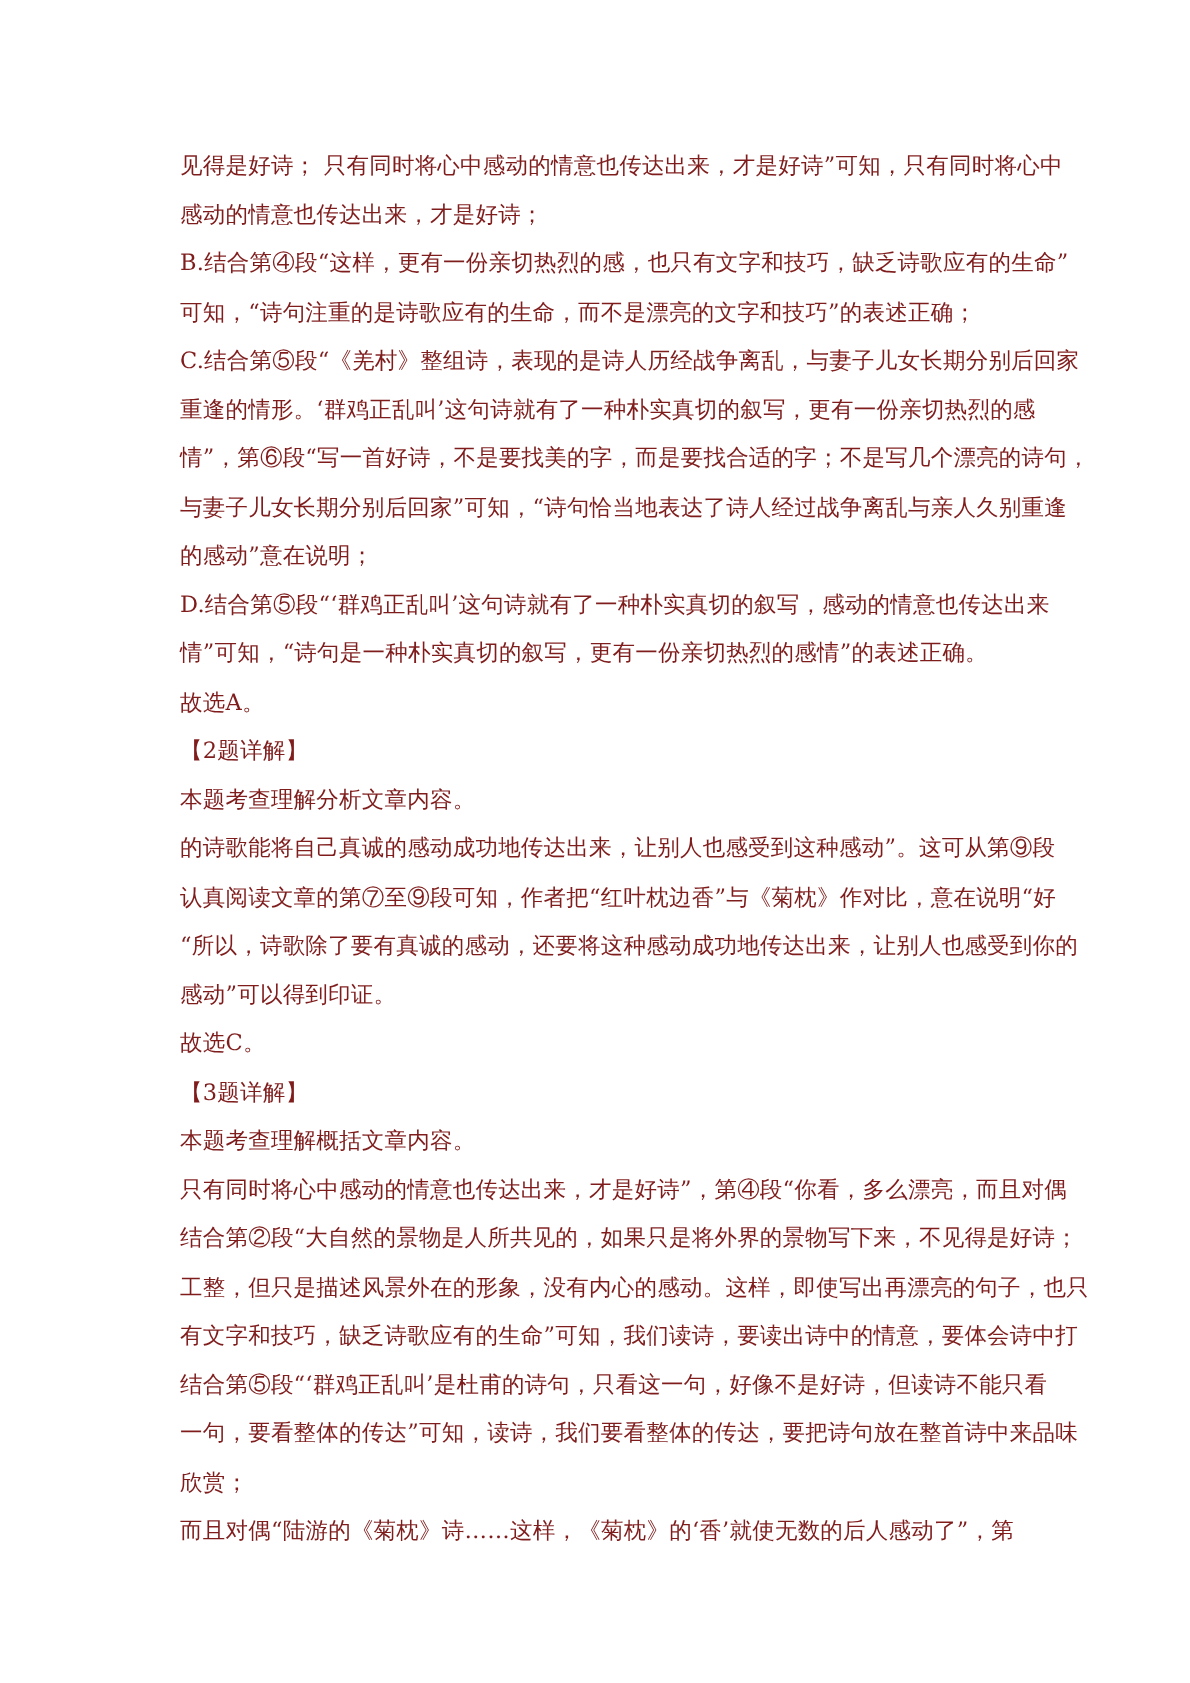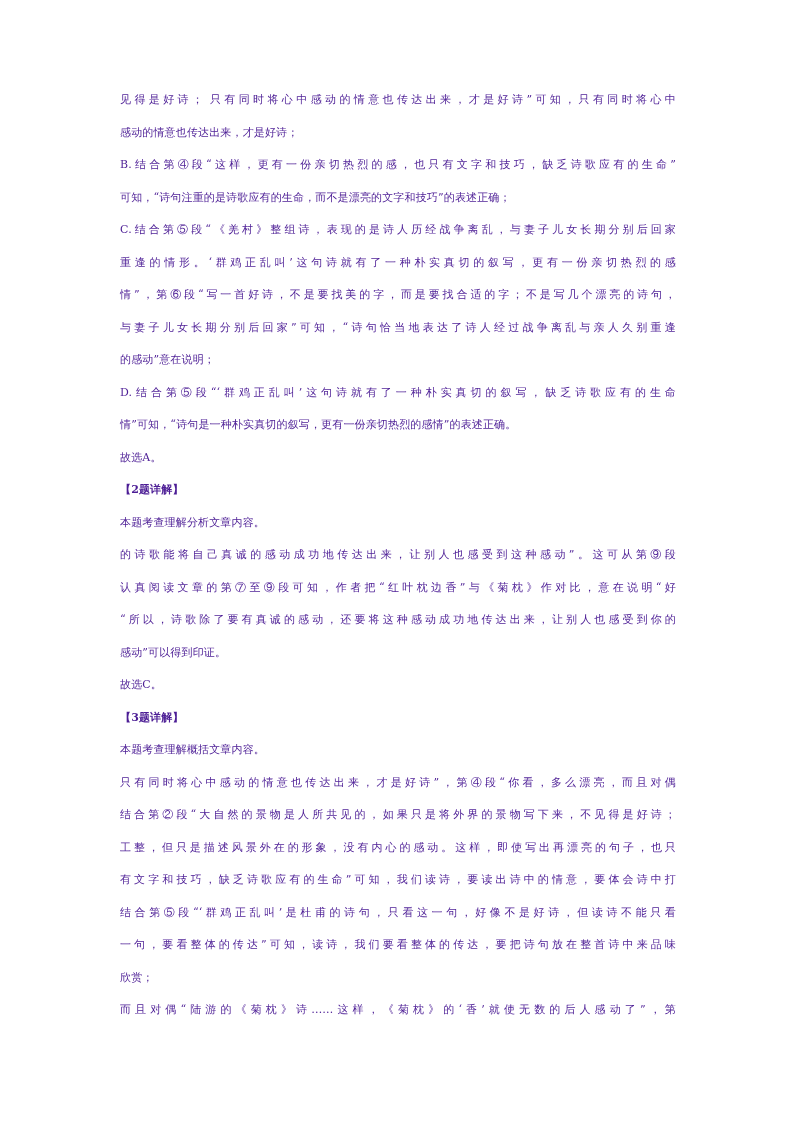--- a/index.html
+++ b/index.html
@@ -1,52 +1,52 @@
 <!DOCTYPE html>
 <html><head>
 <meta charset="utf-8">
 <style>
   html, body { margin: 0; padding: 0; background: #ffffff; }
   body { width: 793px; height: 1122px; position: relative; overflow: hidden; }
   .page {
     position: absolute;
     left: 120px;
-    top: 86px;
+    top: 96px;
     width: 556px;
     font-family: "DejaVu Serif", "Liberation Serif", serif;
-    font-size: 11px;
-    color: #4c1d95;
+    font-size: 15px;
+    color: #7f1d1d;
   }
   .line {
     height: 32.5px;
     line-height: 28px;
     white-space: nowrap;
     overflow: visible;
     letter-spacing: 0.15px;
   }
   .line.justify {
     text-align: justify;
     text-align-last: justify;
   }
-  .heading { font-weight: bold; }
+  .heading { font-weight: normal; }
 </style>
 </head>
 <body>
 
 <div class="page" id="page">
     <div class="line justify">见得是好诗； 只有同时将心中感动的情意也传达出来，才是好诗”可知，只有同时将心中</div>
     <div class="line">感动的情意也传达出来，才是好诗；</div>
     <div class="line justify">B.结合第④段“这样，更有一份亲切热烈的感，也只有文字和技巧，缺乏诗歌应有的生命”</div>
     <div class="line">可知，“诗句注重的是诗歌应有的生命，而不是漂亮的文字和技巧”的表述正确；</div>
     <div class="line justify">C.结合第⑤段“《羌村》整组诗，表现的是诗人历经战争离乱，与妻子儿女长期分别后回家</div>
     <div class="line justify">重逢的情形。‘群鸡正乱叫’这句诗就有了一种朴实真切的叙写，更有一份亲切热烈的感</div>
     <div class="line justify">情”，第⑥段“写一首好诗，不是要找美的字，而是要找合适的字；不是写几个漂亮的诗句，</div>
     <div class="line justify">与妻子儿女长期分别后回家”可知，“诗句恰当地表达了诗人经过战争离乱与亲人久别重逢</div>
     <div class="line">的感动”意在说明；</div>
-    <div class="line justify">D.结合第⑤段“‘群鸡正乱叫’这句诗就有了一种朴实真切的叙写，缺乏诗歌应有的生命</div>
+    <div class="line justify">D.结合第⑤段“‘群鸡正乱叫’这句诗就有了一种朴实真切的叙写，感动的情意也传达出来</div>
     <div class="line">情”可知，“诗句是一种朴实真切的叙写，更有一份亲切热烈的感情”的表述正确。</div>
     <div class="line">故选A。</div>
     <div class="line heading">【2题详解】</div>
     <div class="line">本题考查理解分析文章内容。</div>
     <div class="line justify">的诗歌能将自己真诚的感动成功地传达出来，让别人也感受到这种感动”。这可从第⑨段</div>
     <div class="line justify">认真阅读文章的第⑦至⑨段可知，作者把“红叶枕边香”与《菊枕》作对比，意在说明“好</div>
     <div class="line justify">“所以，诗歌除了要有真诚的感动，还要将这种感动成功地传达出来，让别人也感受到你的</div>
     <div class="line">感动”可以得到印证。</div>
     <div class="line">故选C。</div>
     <div class="line heading">【3题详解】</div>

